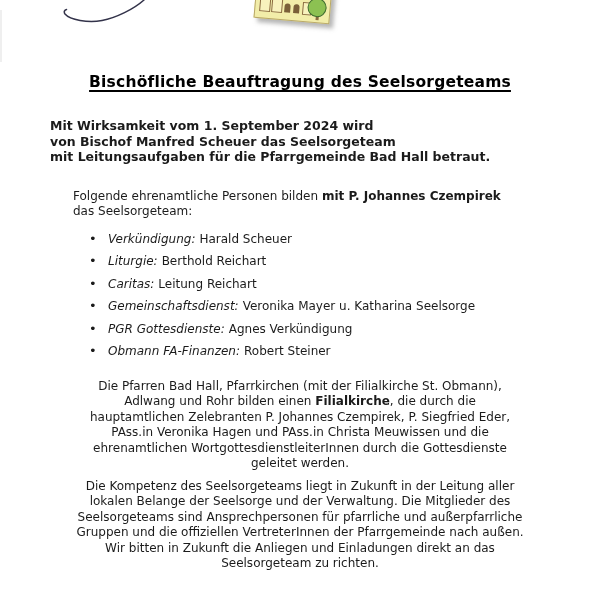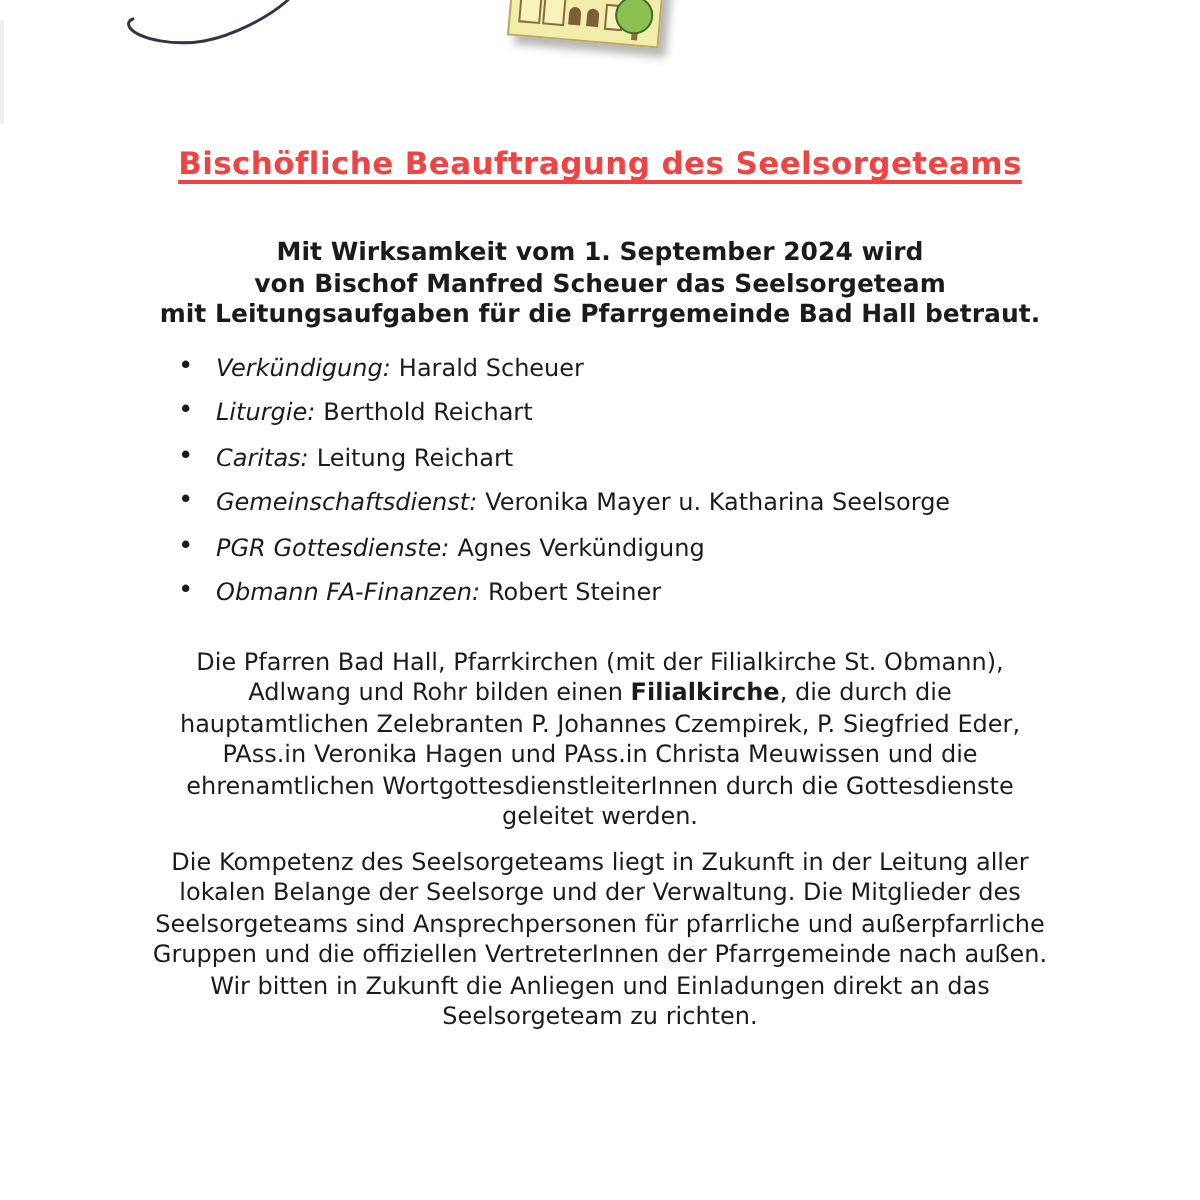--- a/index.html
+++ b/index.html
@@ -25,25 +25,25 @@
   }
   .clipart .fence{position:absolute;bottom:7px;background:#f8f2bd;border:1px solid #8a6b3f;}
   .clipart .arch{position:absolute;bottom:8px;background:#7a5f38;border-radius:4px 4px 0 0;}
   .clipart .tree{position:absolute;right:4px;bottom:6px;width:17px;height:17px;border-radius:50%;
                  background:#8cc152;border:1.5px solid #3e6b2f;}
   .clipart .trunk{position:absolute;right:11px;bottom:3px;width:3px;height:6px;background:#8a6b3f;}
 
   .content{margin:0 50px;}
 
   .title-wrap{margin-top:72px;text-align:center;font-weight:bold;
-              font-size:15.5px;line-height:21px;letter-spacing:.2px;color:#ef4444;}
+              font-size:15.5px;line-height:21px;letter-spacing:.2px;color:#000000;}
   .title-wrap .tline{text-decoration:underline;text-decoration-thickness:1.5px;text-underline-offset:3px;}
   .title-wrap .tline2{margin-top:11px;}
 
-  .announce{margin-top:25px;text-align:center;font-weight:bold;
+  .announce{margin-top:25px;font-weight:bold;
             font-size:12.5px;line-height:15.5px;white-space:pre-line;}
 
   .intro{margin-top:24px;padding-left:23px;font-size:12px;line-height:15.5px;white-space:pre-line;}
 
   ul.team{list-style:none;margin:12px 0 0 0;padding:0;font-size:12px;}
   ul.team li{position:relative;padding-left:58px;line-height:15.5px;margin-bottom:7px;}
   ul.team li .bullet{position:absolute;left:39px;top:-1px;font-size:13px;}
   ul.team .role{font-style:italic;margin-right:4px;}
 
   .para{text-align:center;font-size:12px;line-height:15.5px;white-space:pre-line;}
@@ -75,20 +75,22 @@
 <div class="content">
 
   <div class="title-wrap">
     <div class="tline">Bischöfliche Beauftragung des Seelsorgeteams</div>
   </div>
 
   <div class="announce">Mit Wirksamkeit vom 1. September 2024 wird
 von Bischof Manfred Scheuer das Seelsorgeteam
 mit Leitungsaufgaben für die Pfarrgemeinde Bad Hall betraut.</div>
 
+  <div class="intro"><span>Folgende ehrenamtliche Personen bilden </span><span class="b">mit P. Johannes Czempirek</span><span>
+das Seelsorgeteam:</span></div>
 
   <ul class="team">
       <li>
       <span class="bullet">•</span>
       <span class="role">Verkündigung:</span><span>Harald Scheuer</span>
     </li>
       <li>
       <span class="bullet">•</span>
       <span class="role">Liturgie:</span><span>Berthold Reichart</span>
     </li>

